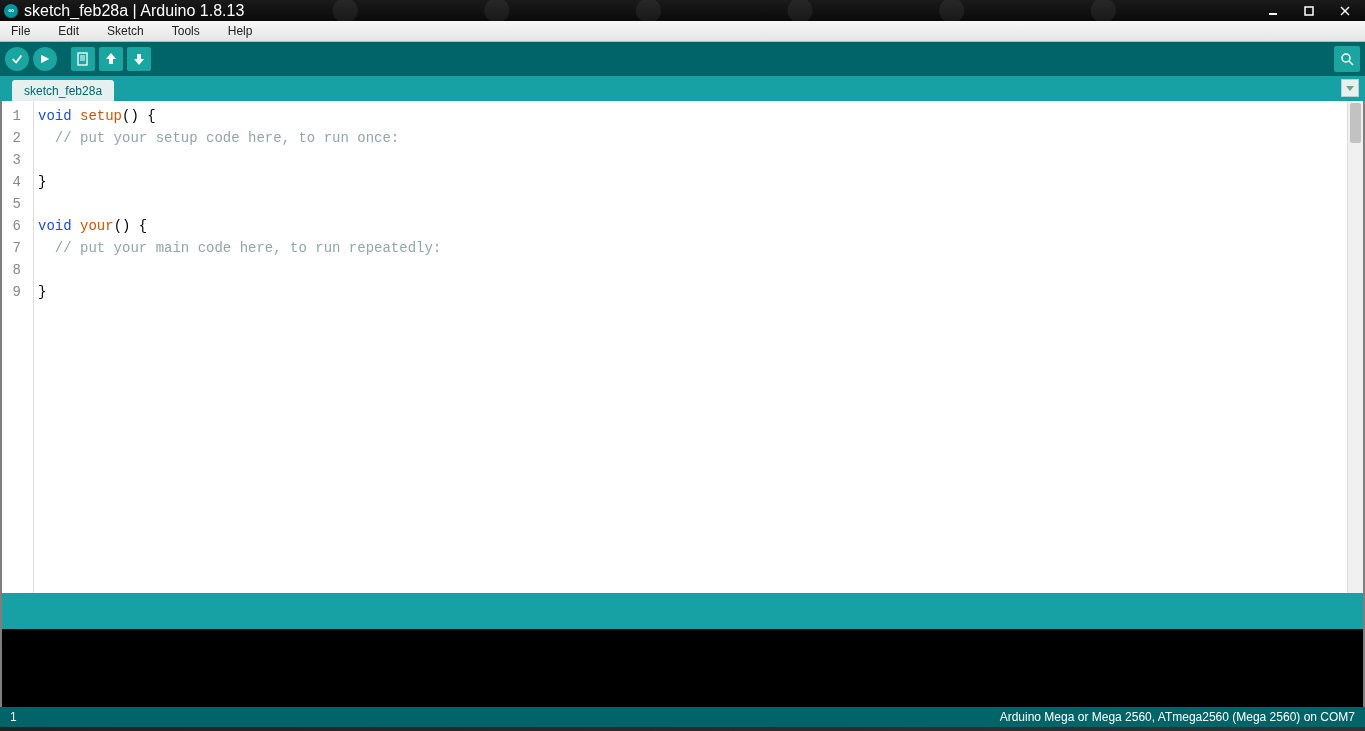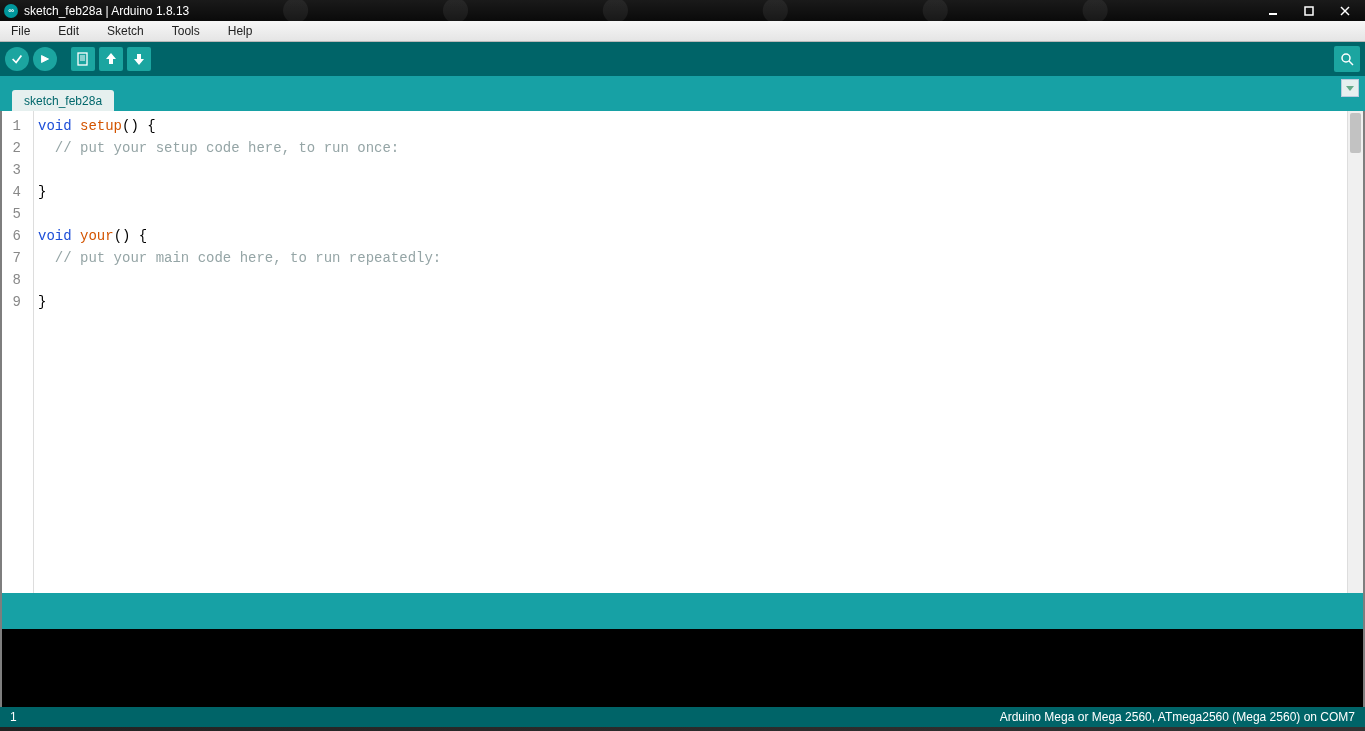--- a/index.html
+++ b/index.html
@@ -24,21 +24,21 @@
     padding: 0 2px 0 4px;
   }
   .titlebar-icon {
     width: 14px; height: 14px;
     background: #00979c;
     border-radius: 50%;
     display: flex; align-items: center; justify-content: center;
     font-size: 8px; font-weight: bold; color: #fff;
     margin-right: 6px;
   }
-  .titlebar-title { flex: 0 0 auto; font-size: 12px; color:#fff;}
+  .titlebar-title { flex: 0 0 auto; font-size: 16px; color:#fff;}
   .titlebar-blur {
     flex: 1; height: 21px;
     background:
       radial-gradient(circle at 10% 50%, rgba(255,255,255,0.06) 0 12px, transparent 13px),
       radial-gradient(circle at 25% 50%, rgba(255,255,255,0.06) 0 12px, transparent 13px),
       radial-gradient(circle at 40% 50%, rgba(255,255,255,0.06) 0 12px, transparent 13px),
       radial-gradient(circle at 55% 50%, rgba(255,255,255,0.06) 0 12px, transparent 13px),
       radial-gradient(circle at 70% 50%, rgba(255,255,255,0.06) 0 12px, transparent 13px),
       radial-gradient(circle at 85% 50%, rgba(255,255,255,0.06) 0 12px, transparent 13px);
   }
@@ -91,21 +91,21 @@
   .toolbar-spacer { flex:1; }
   .serial-btn {
     width: 26px; height: 26px;
     background: #1ba5a0;
     border-radius: 2px;
     display:flex;align-items:center;justify-content:center;
   }
 
   
   .tabbar {
-    height: 35px;
+    height: 25px;
     background: #17a1a5;
     display: flex;
     align-items: flex-end;
     padding-left: 12px;
     position: relative;
   }
   .tab {
     background: #e6f0ef;
     color: #00676b;
     font-size: 12px;

